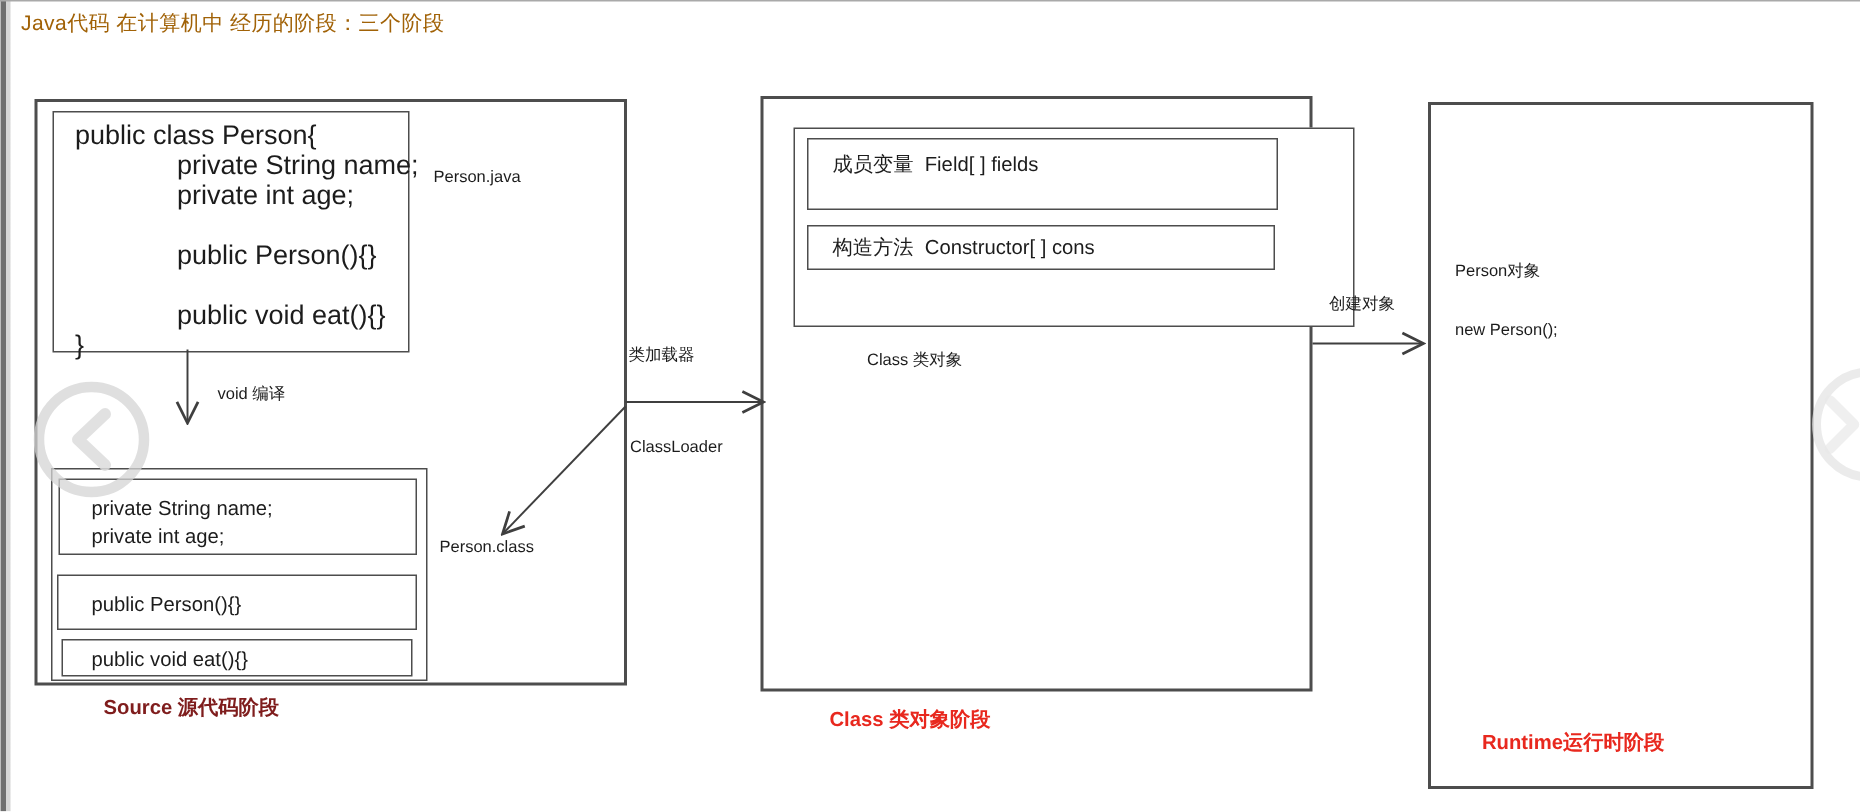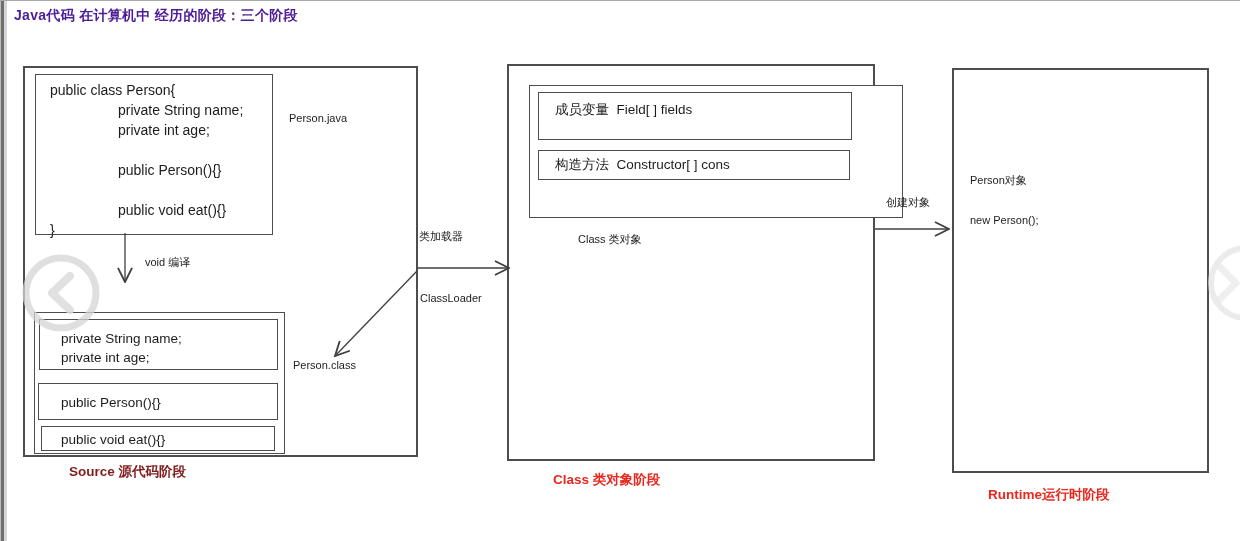--- a/index.html
+++ b/index.html
@@ -15,34 +15,34 @@
   .top-line {
     position: absolute; left: 0; top: 0; width: 1240px; height: 1px;
     background: #a9a9a9;
   }
   .left-bar {
     position: absolute; left: 0; top: 0; width: 7px; height: 541px;
     background: linear-gradient(to right, #bdbdbd 0 1px, #6f6f6f 1px 4px, #d6d6d6 4px 7px);
   }
   .title {
     position: absolute; left: 14px; top: 7px;
-    font-size: 14px; font-weight: bold; color: #4c1d95; letter-spacing: 0.3px;
+    font-size: 14px; font-weight: normal; color: #a16207; letter-spacing: 0.3px;
   }
   .big-box {
     position: absolute; border: 2px solid #4d4d4d; background: #fff; box-sizing: border-box;
   }
   .source-box  { left: 23px;  top: 66px; width: 395px; height: 391px; }
   .class-box   { left: 507px; top: 64px; width: 368px; height: 397px; }
-  .runtime-box { left: 952px; top: 68px; width: 257px; height: 405px; }
+  .runtime-box { left: 952px; top: 68px; width: 257px; height: 458px; }
 
   .inner-box {
     position: absolute; border: 1.5px solid #4d4d4d; background: #fff; box-sizing: border-box;
   }
   .code-box { left: 10px; top: 6px; width: 238px; height: 161px; padding: 5px 0 0 14px; }
-  .code-line { font-size: 14px; line-height: 20px; white-space: pre; }
+  .code-line { font-size: 18px; line-height: 20px; white-space: pre; }
   .code-line.indent { padding-left: 68px; }
   .code-line.gap { margin-top: 20px; }
 
   .group-box {
     position: absolute; border: 1.5px solid #4d4d4d; background: #fff; box-sizing: border-box;
   }
   .classfile-group { left: 9px; top: 244px; width: 251px; height: 142px; }
   .fields-box { left: 4px;  top: 6px;   width: 239px; height: 51px; padding: 9px 0 0 21px; }
   .ctor-box   { left: 3px;  top: 70px;  width: 240px; height: 37px; padding: 9px 0 0 22px; }
   .eat-box    { left: 6px;  top: 113px; width: 234px; height: 25px; padding: 3px 0 0 19px; }

